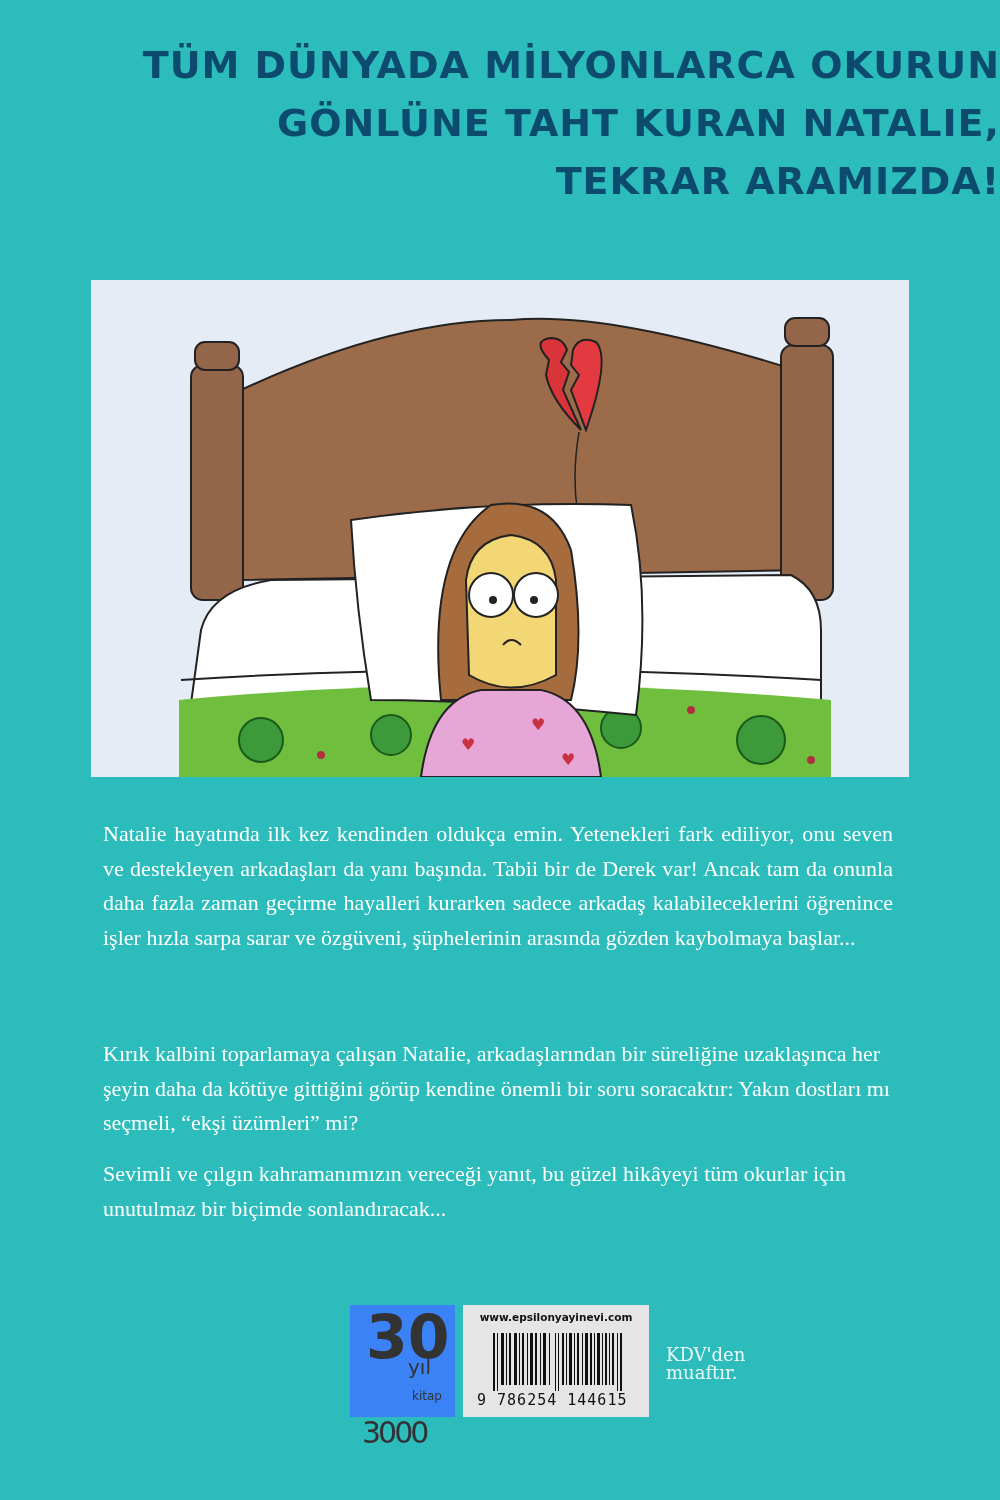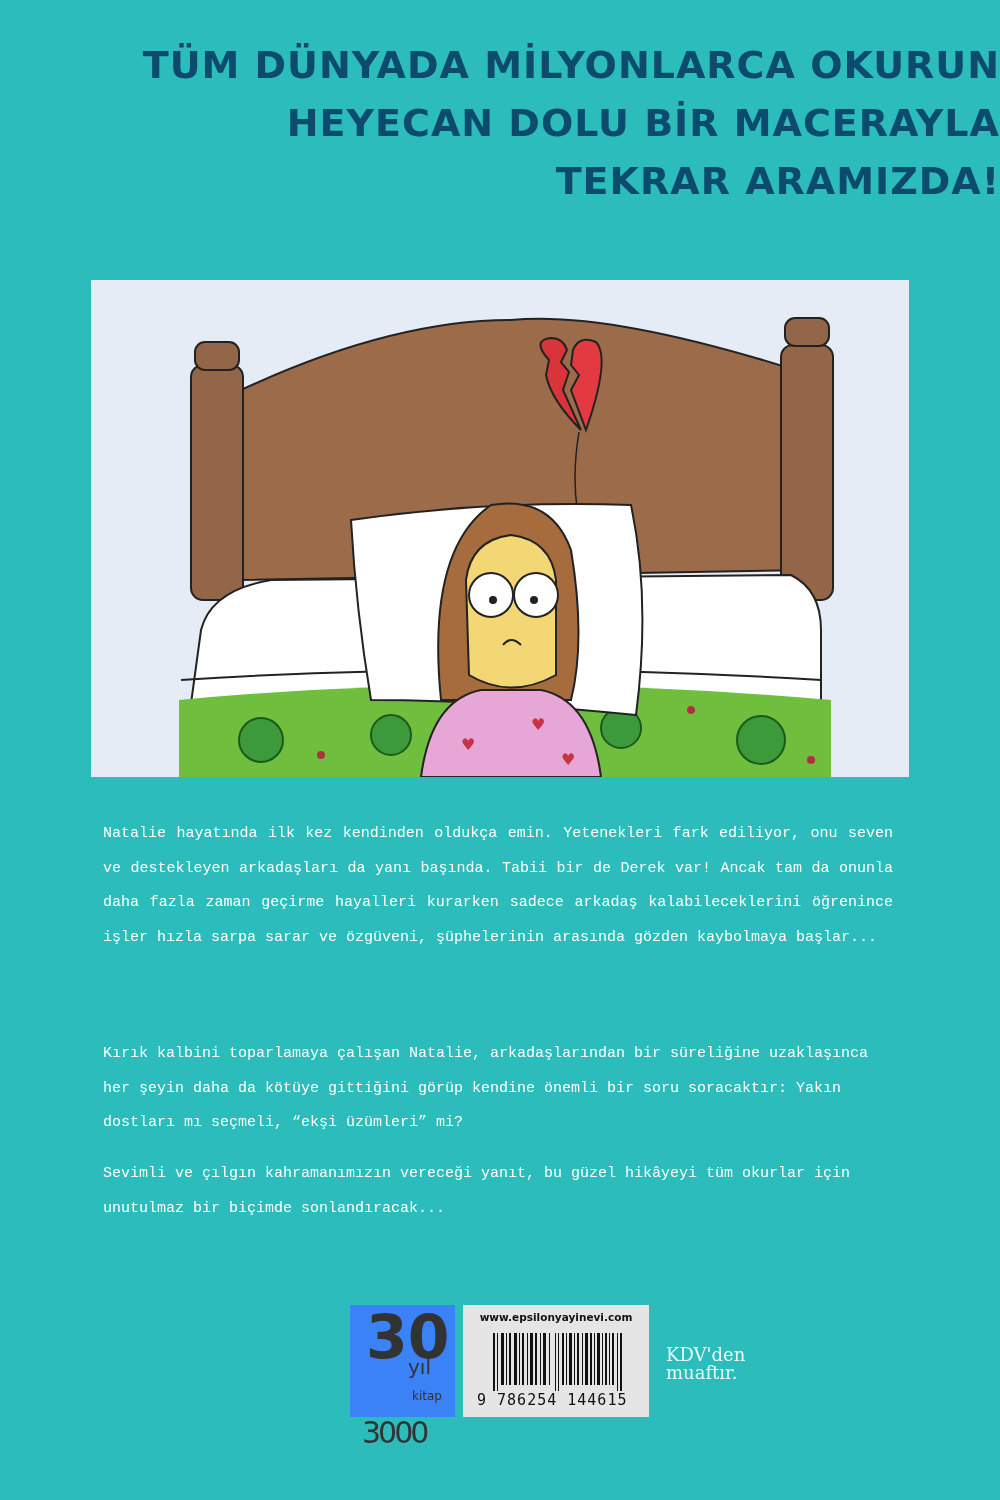--- a/index.html
+++ b/index.html
@@ -16,21 +16,21 @@
     font-size: 38px; line-height: 58px; letter-spacing: 1px;
   }
   .headline div { white-space: nowrap; }
   .illustration {
     position: absolute; left: 91px; top: 280px; width: 818px; height: 497px;
     background: #e9eef6; overflow: hidden;
   }
   .illustration svg { display: block; }
   .body-text {
     position: absolute; left: 103px; width: 790px; color: #ffffff;
-    font-family: Liberation Mono, monospace; font-size: 15px; line-height: 34.5px;
+    font-family: Liberation Serif, serif; font-size: 22px; line-height: 34.5px;
   }
   .p1 { top: 817px; text-align: justify; }
   .p2 { top: 1037px; }
   .p3 { top: 1157px; }
   .body-text p { margin: 0; }
   .logo-box {
     position: absolute; left: 350px; top: 1305px; width: 105px; height: 112px;
     background: #3b82f6;
   }
   .logo-big { position: absolute; left: 16px; top: 2px; font-size: 60px; font-weight: bold; color: #333; line-height: 60px; }
@@ -47,21 +47,21 @@
   .kdv {
     position: absolute; left: 666px; top: 1346px; color: #eafafa;
     font-family: "DejaVu Serif", serif; font-size: 18px; line-height: 18px;
   }
 </style>
 </head>
 <body>
 
 <div class="headline">
   <div>TÜM DÜNYADA MİLYONLARCA OKURUN</div>
-  <div>HEYECAN DOLU BİR MACERAYLA</div>
+  <div>GÖNLÜNE TAHT KURAN NATALIE,</div>
   <div>TEKRAR ARAMIZDA!</div>
 </div>
 
 <div class="illustration">
   <svg width="818" height="497" viewBox="0 0 818 497">
     <rect x="0" y="0" width="818" height="497" fill="#e6ecf5"></rect>
 
     <path d="M150 110 Q300 40 420 40 Q520 30 720 95 L720 290 L150 300 Z" fill="#9c6b4a" stroke="#222" stroke-width="2"></path>
     <rect x="100" y="85" width="52" height="235" rx="12" fill="#93664a" stroke="#222" stroke-width="2"></rect>
     <rect x="104" y="62" width="44" height="28" rx="10" fill="#93664a" stroke="#222" stroke-width="2"></rect>

